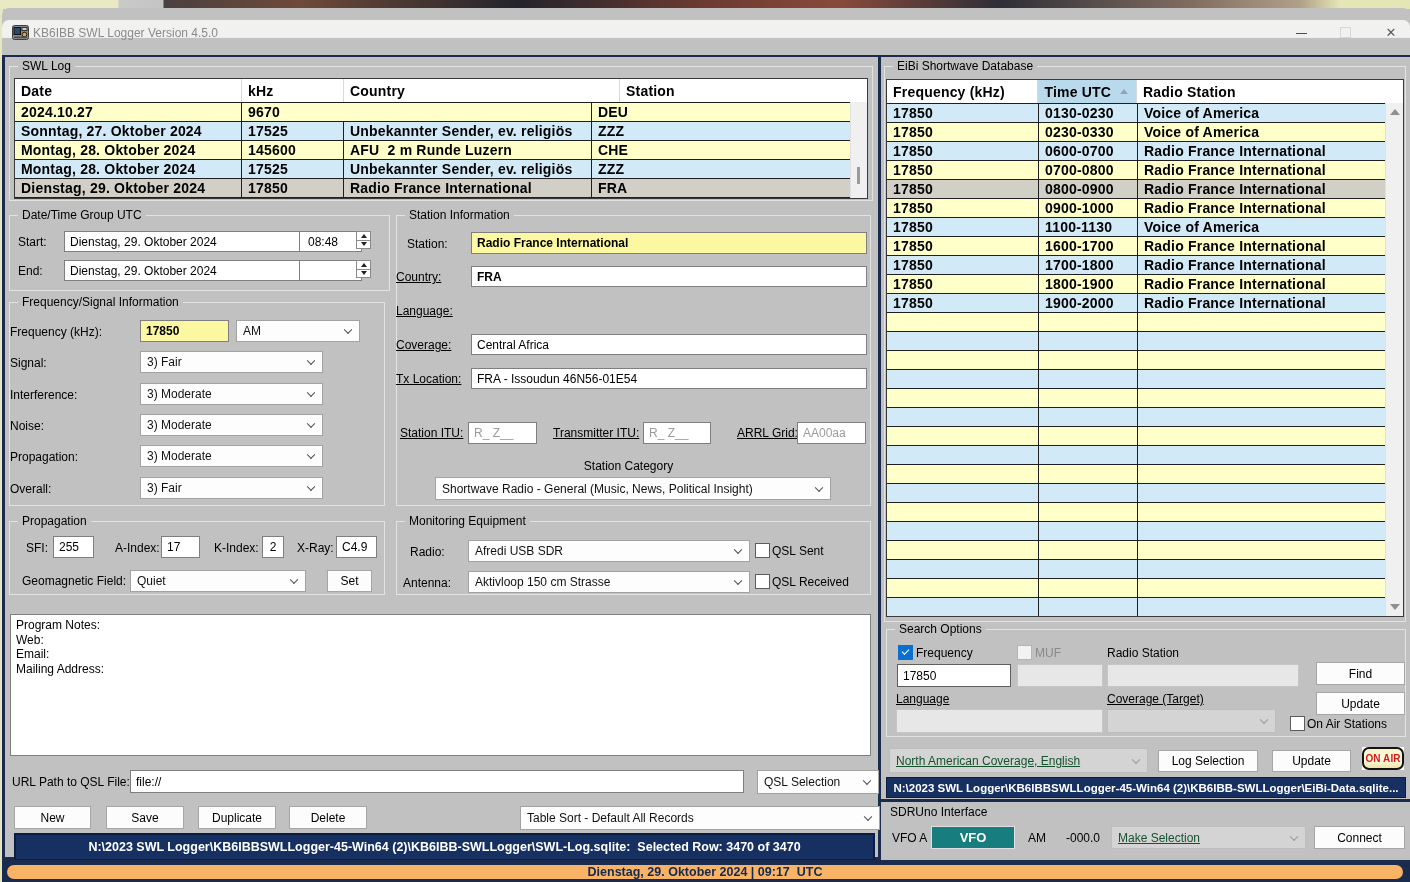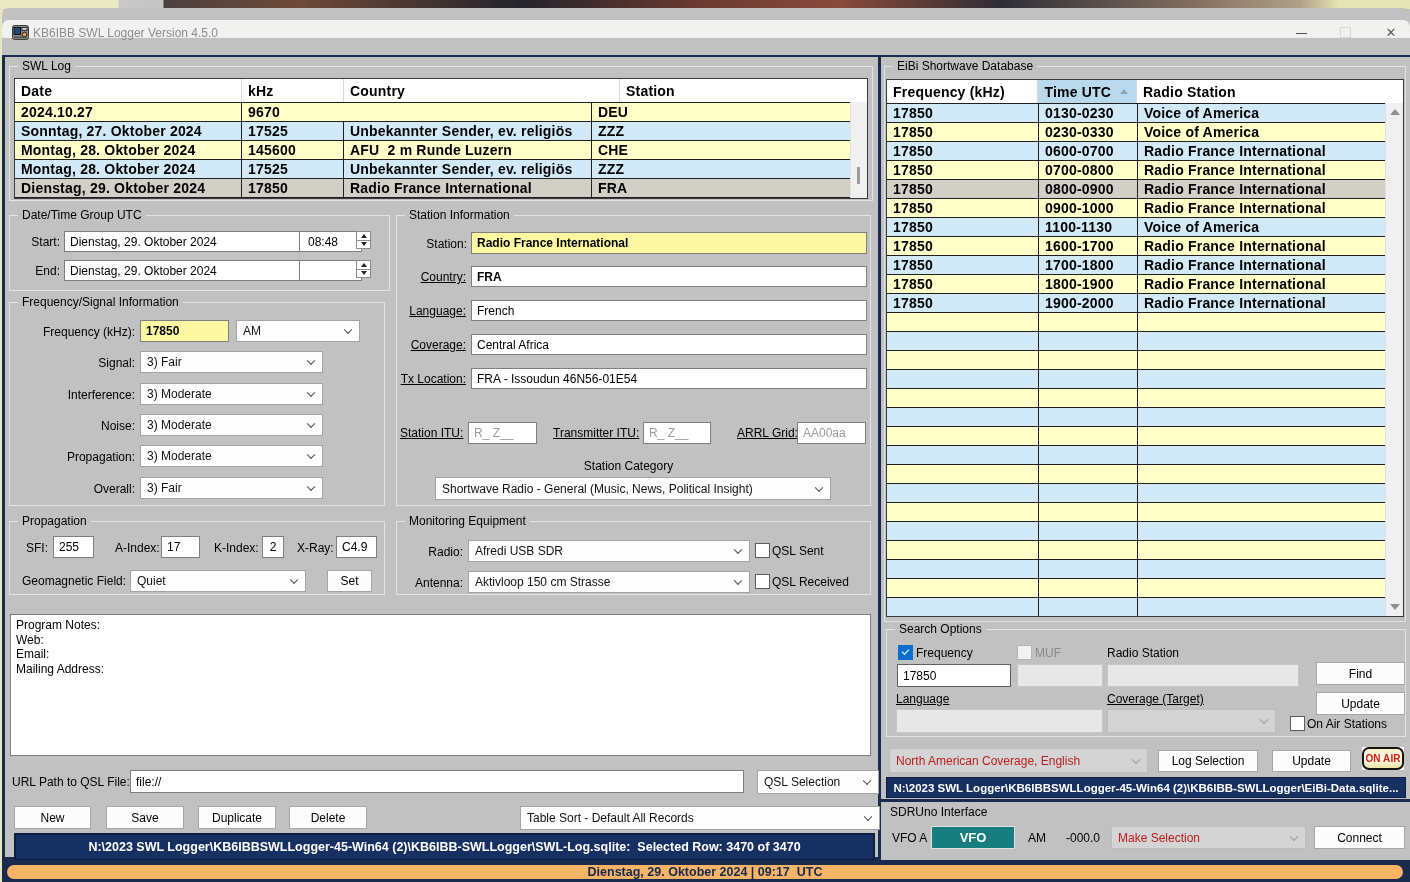--- a/index.html
+++ b/index.html
@@ -35,38 +35,38 @@
   #clock-bar{left:5px;top:5px;width:1396px;height:14px;background:#f9b366;border-radius:8px;
      display:flex;align-items:center;justify-content:center;font-size:12.5px;font-weight:700;color:#14294e;white-space:pre;}
 
   
   .group{border:1px solid #e3e3e3;}
   .glabel{position:absolute;top:-8px;left:8px;background:#c1c1c1;padding:0 4px;font-size:12px;color:#000;white-space:pre;}
 
   
   .lbl{position:absolute;font-size:12px;color:#000;white-space:pre;}
   .lbl.u{text-decoration:underline;}
-  .lbl.r{text-align:right;}
+  .lbl.r{text-align:left;}
   .lbl.dim{color:#8a8a8a;}
 
   
   .tb{position:absolute;background:#fff;border:1px solid #7f7f7f;font-size:12px;color:#000;
       display:flex;align-items:center;padding-left:5px;white-space:pre;overflow:hidden;}
   .tb.yellow{background:#fcf8a2;font-weight:700;}
   .tb.bold{font-weight:700;}
   .tb.ph{color:#9b9b9b;}
   .tb.dis{background:#e7e7e7;border-color:#c6c6c6;}
   .tb.ctr{justify-content:center;padding-left:0;}
 
   
   .combo{position:absolute;background:#fdfdfd;border:1px solid #a2a2a2;font-size:12px;color:#111;
       display:flex;align-items:center;padding-left:6px;white-space:pre;overflow:hidden;}
   .combo::after{content:"";position:absolute;right:8px;top:50%;width:5px;height:5px;
       border-right:1.3px solid #4f4f4f;border-bottom:1.3px solid #4f4f4f;transform:translateY(-70%) rotate(45deg);}
-  .combo.dis{background:#d4d4d4;border-color:#bdbdbd;color:#b91c1c;}
+  .combo.dis{background:#d4d4d4;border-color:#bdbdbd;color:#14532d;text-decoration:underline;}
   .combo.dis::after{border-color:#9a9a9a;}
 
   
   .btn{position:absolute;background:#fcfcfc;border:1px solid #a6a6a6;font-size:12px;color:#000;
       display:flex;align-items:center;justify-content:center;white-space:pre;}
 
   
   .ckb{position:absolute;width:13px;height:13px;background:#fff;border:1px solid #5c5c5c;}
   .ckb.on{background:#0b6fd0;border-color:#0b6fd0;}
   .ckb.on::after{content:"";position:absolute;left:2.5px;top:3px;width:6px;height:3px;
@@ -234,21 +234,20 @@
   </div>
 
   <div class="abs group" style="left:396px;top:215px;width:475px;height:291px;">
     <span class="glabel">Station Information</span>
   </div>
   <span class="lbl r" style="left:407px;top:237px;width:60px;">Station:</span>
   <div class="tb yellow" style="left:471px;top:232px;width:389px;height:20px;">Radio France International</div>
   <span class="lbl r u" style="left:396px;top:270px;width:70px;">Country:</span>
   <div class="tb bold" style="left:471px;top:266px;width:389px;height:19px;">FRA</div>
   <span class="lbl r u" style="left:396px;top:304px;width:70px;">Language:</span>
-  <div class="tb" style="left:471px;top:300px;width:389px;height:19px;">French</div>
   <span class="lbl r u" style="left:396px;top:338px;width:70px;">Coverage:</span>
   <div class="tb" style="left:471px;top:334px;width:389px;height:19px;">Central Africa</div>
   <span class="lbl r u" style="left:396px;top:372px;width:70px;">Tx Location:</span>
   <div class="tb" style="left:471px;top:368px;width:389px;height:19px;">FRA - Issoudun 46N56-01E54</div>
 
   <span class="lbl u" style="left:400px;top:426px;">Station ITU:</span>
   <div class="tb ph" style="left:468px;top:422px;width:62px;height:20px;">R_ Z__</div>
   <span class="lbl u" style="left:553px;top:426px;">Transmitter ITU:</span>
   <div class="tb ph" style="left:643px;top:422px;width:61px;height:20px;">R_ Z__</div>
   <span class="lbl u" style="left:737px;top:426px;">ARRL Grid:</span>

